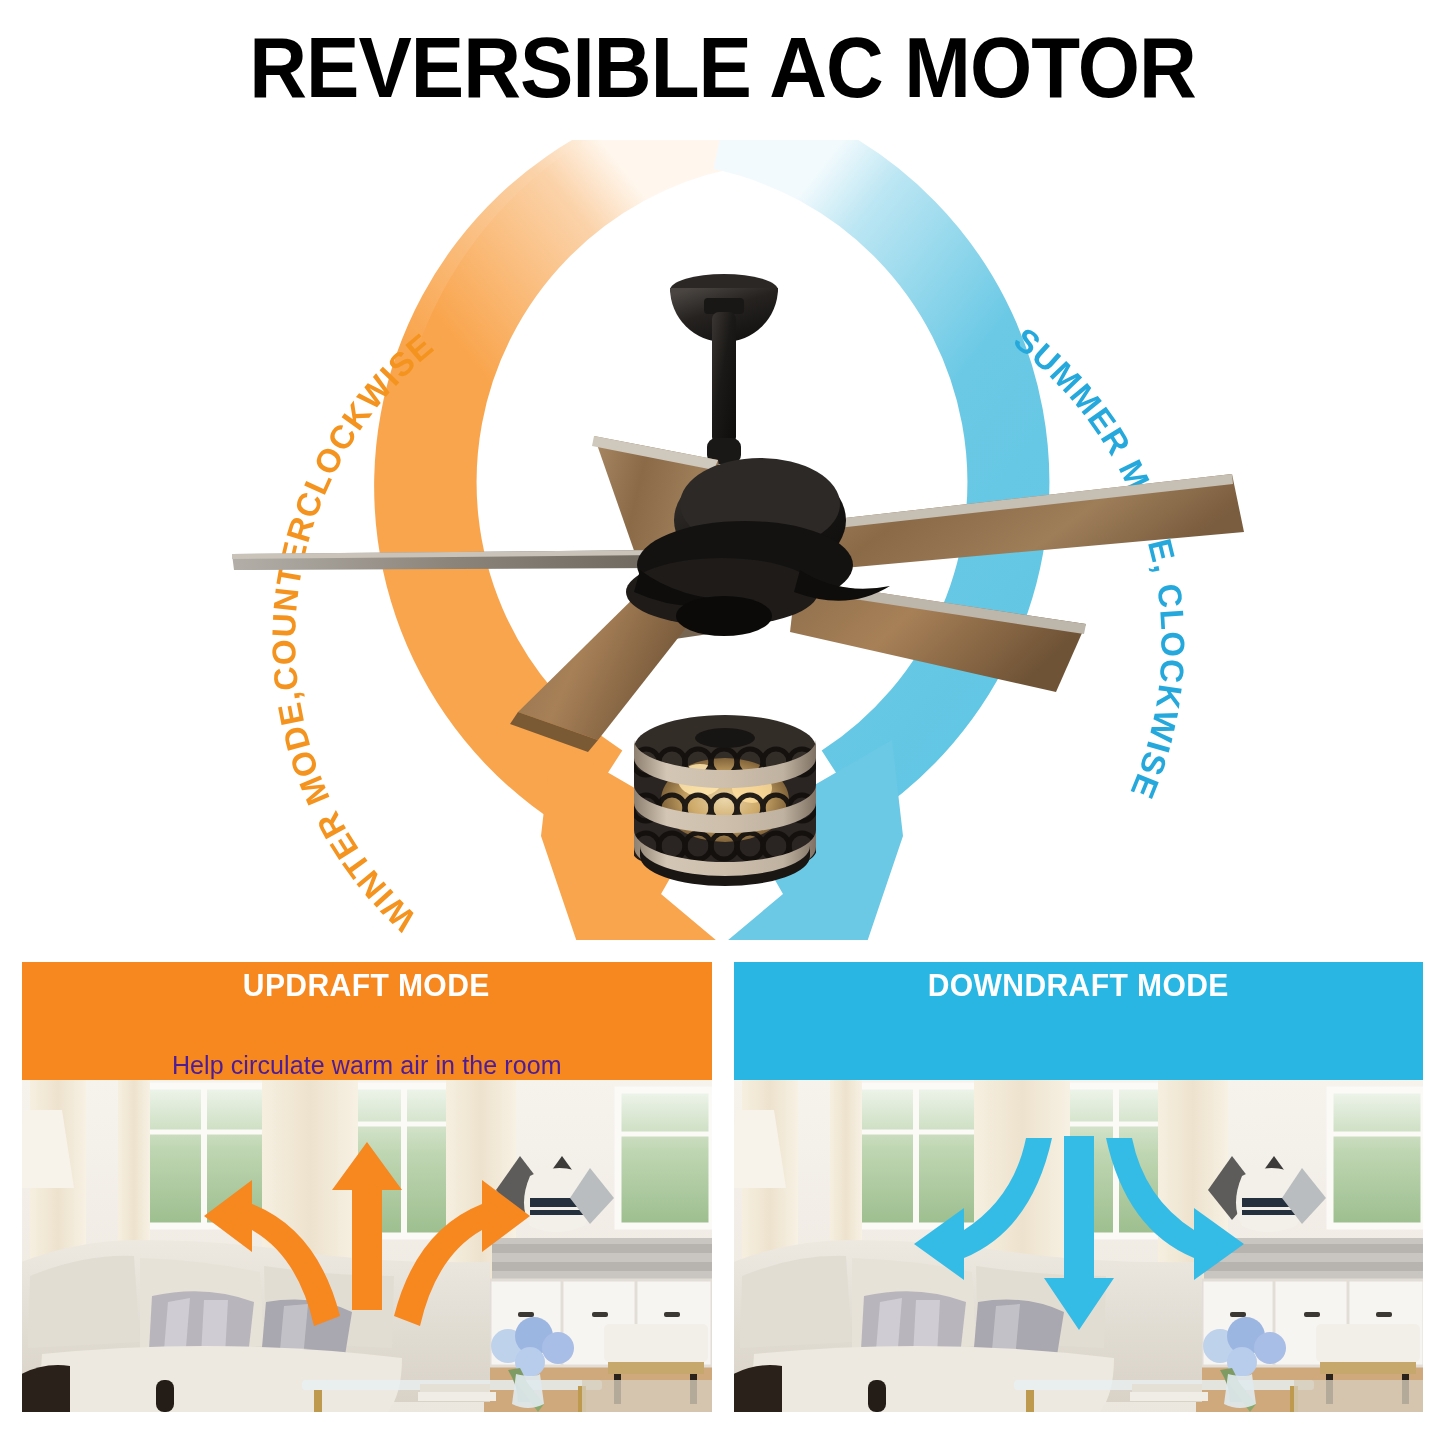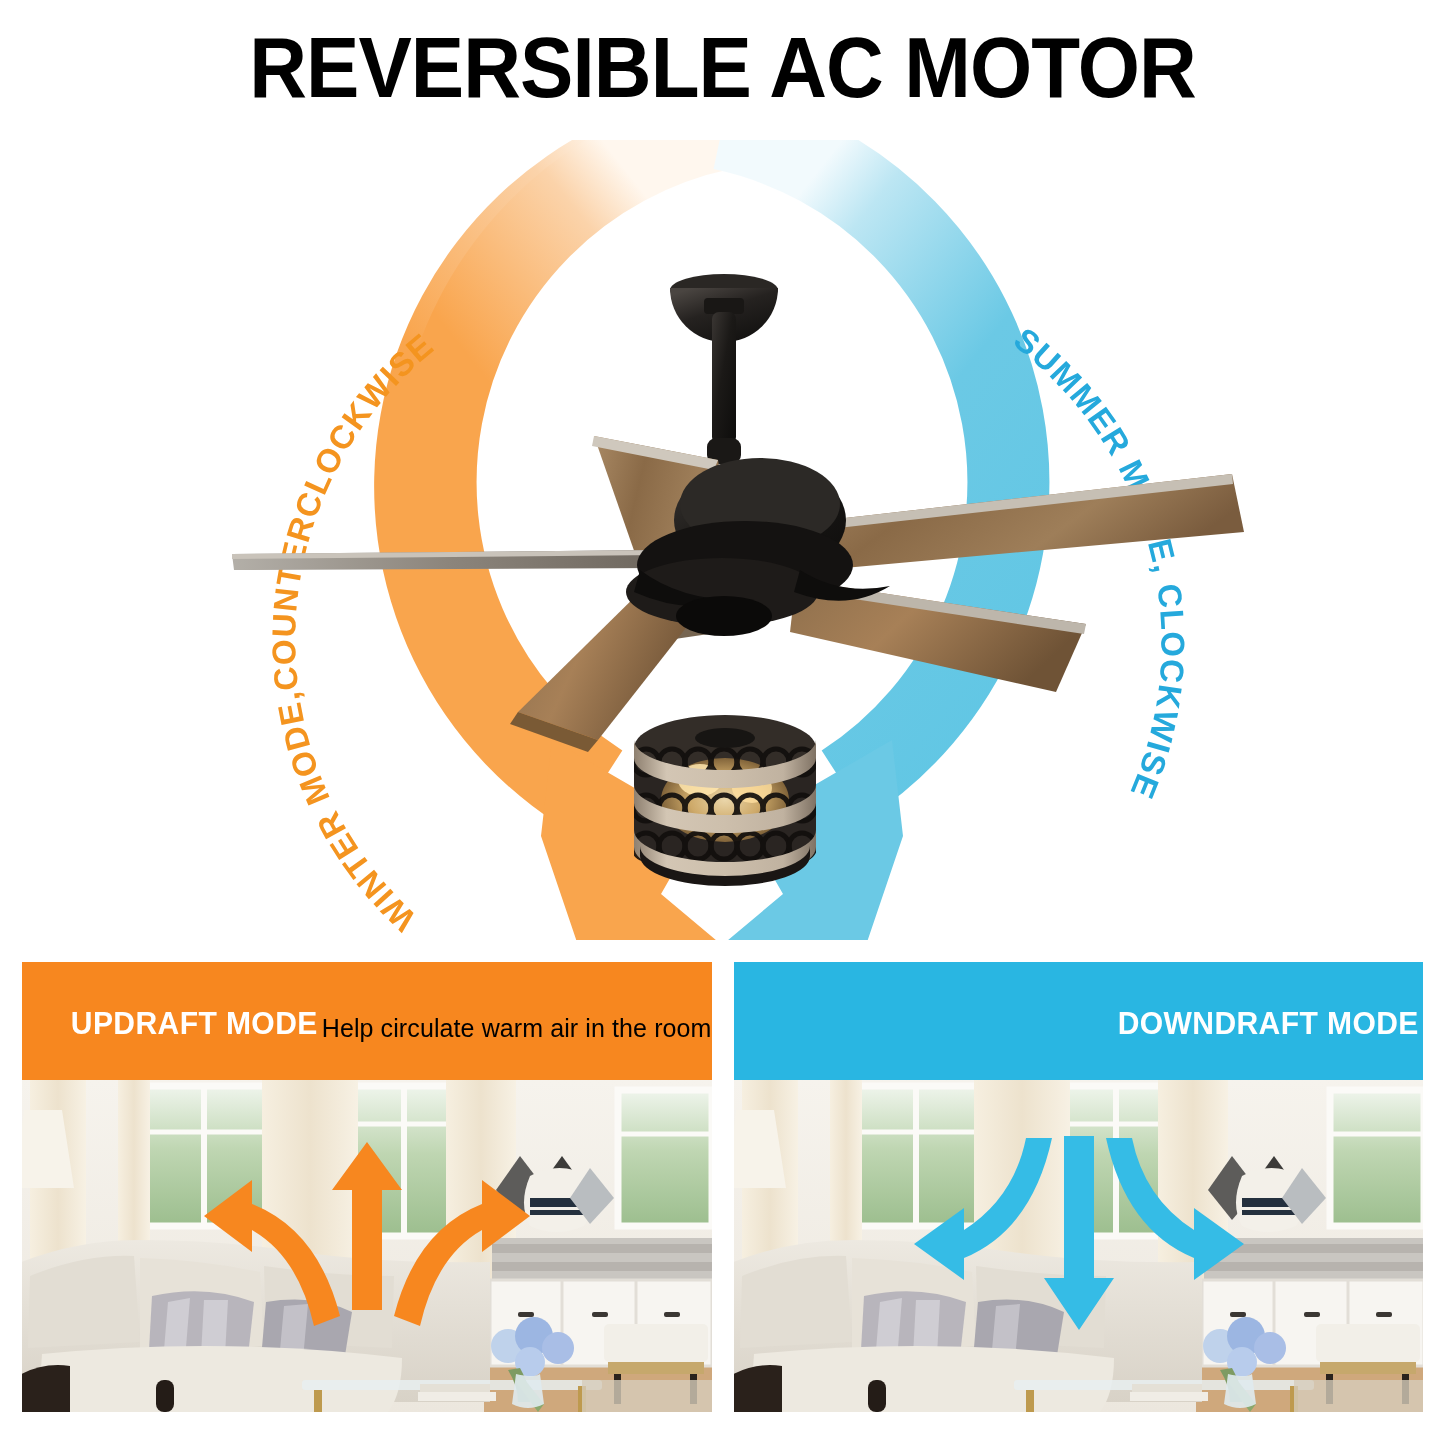--- a/index.html
+++ b/index.html
@@ -42,38 +42,38 @@
 
   
   .panels {
     position: absolute; left: 22px; top: 962px;
     width: 1401px; height: 450px;
     display: flex; gap: 22px;
   }
   .panel { position: relative; width: 690px; height: 450px; overflow: hidden; background:#fff; }
   .panel-head {
     height: 118px; width: 100%;
-    display: flex; flex-direction: row;
-    align-items: center; justify-content: flex-end;
+    display: flex; flex-direction: column;
+    align-items: center; justify-content: space-between;
     padding-top: 6px;
   }
   .panel-head.warm { background: #F7871F; }
   .panel-head.cool { background: #29B6E2; }
   .panel-title {
     font-family: "Liberation Sans", sans-serif;
     font-weight: 700; font-size: 31px;
     color: #FFFFFF; letter-spacing: .4px;
     transform: scaleX(0.97);
     white-space: nowrap;
   }
   .panel-sub {
     margin-top: 9px;
     font-family: "Liberation Sans", sans-serif;
     font-weight: 400; font-size: 25px;
-    color: #000000; letter-spacing: .1px;
+    color: #4c1d95; letter-spacing: .1px;
     white-space: nowrap;
   }
   .photo { position: relative; width: 690px; height: 332px; overflow: hidden; }
   .photo svg.room { position: absolute; left: 0; top: 0; }
   .photo svg.flow { position: absolute; left: 0; top: 0; }
 </style>
 </head>
 <body>
 
 <div id="stage">

